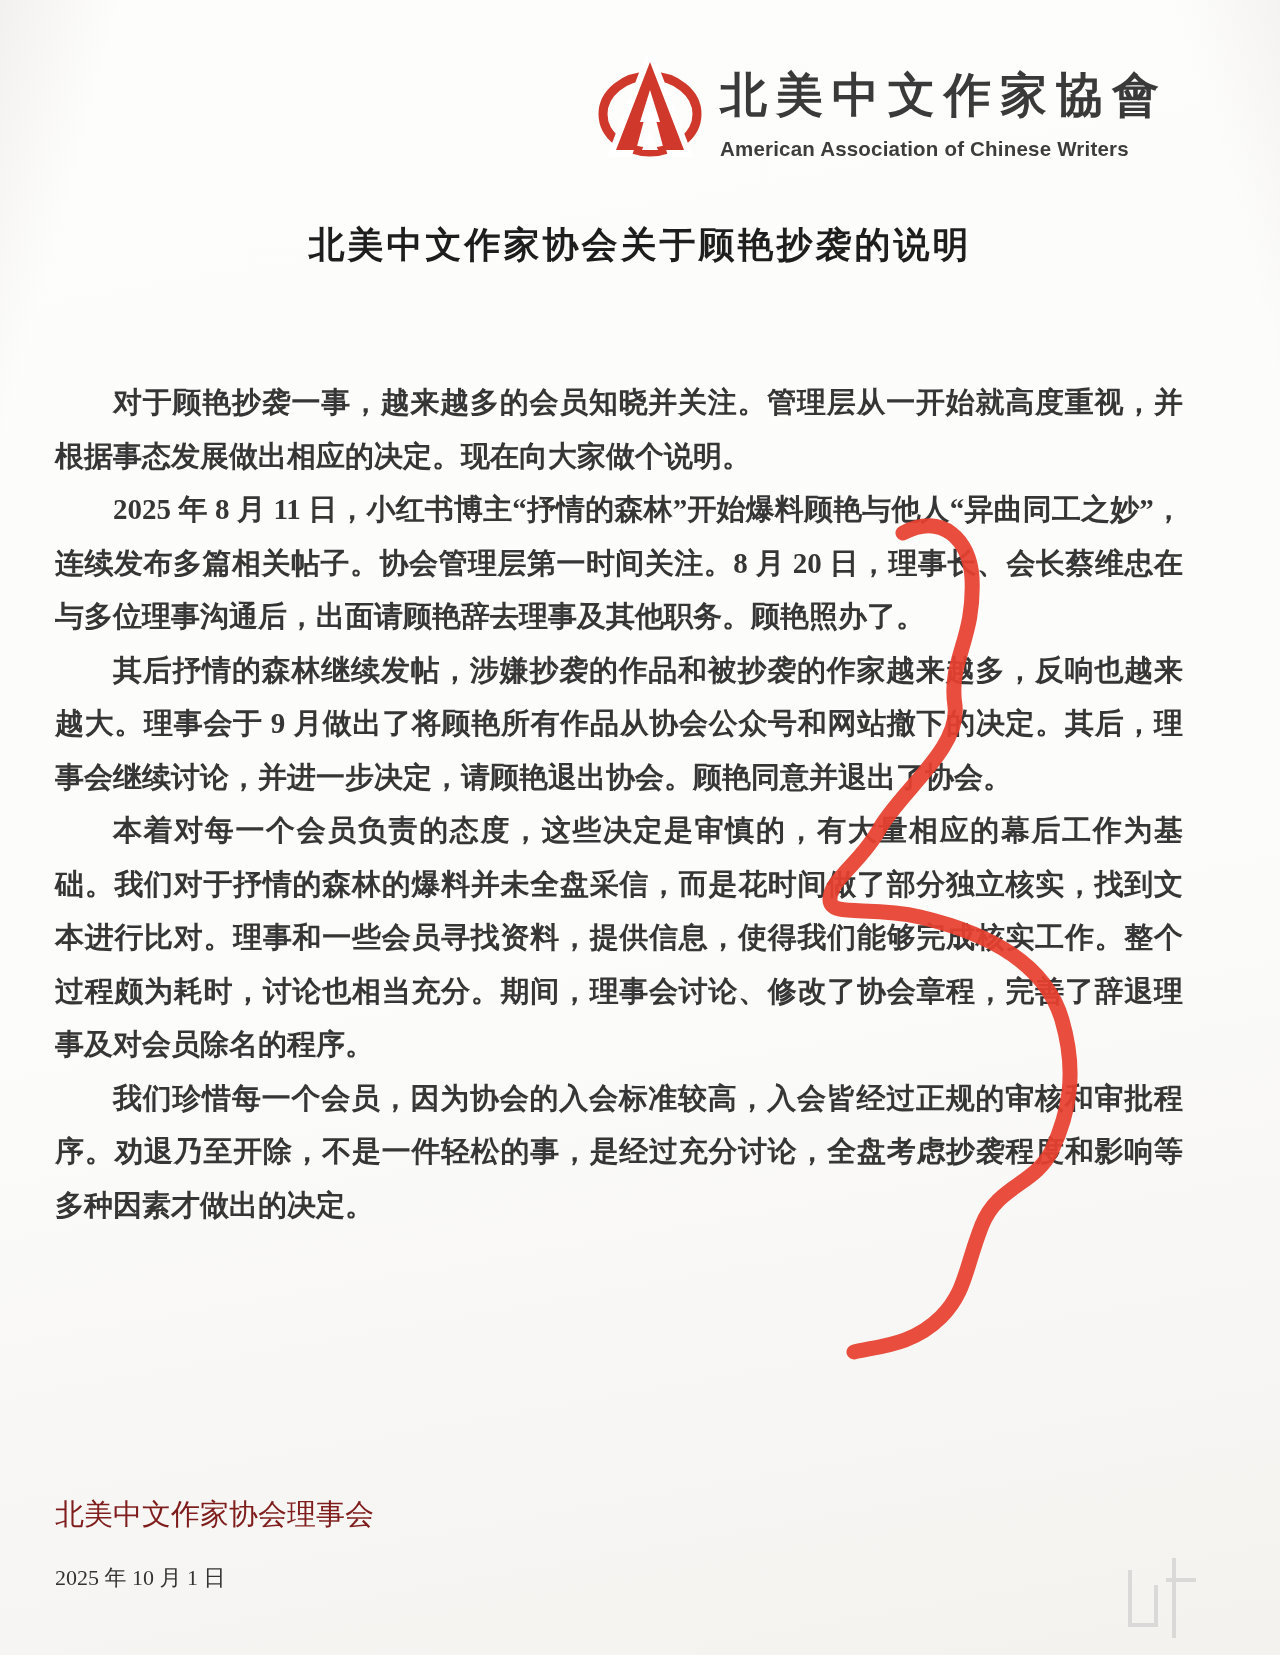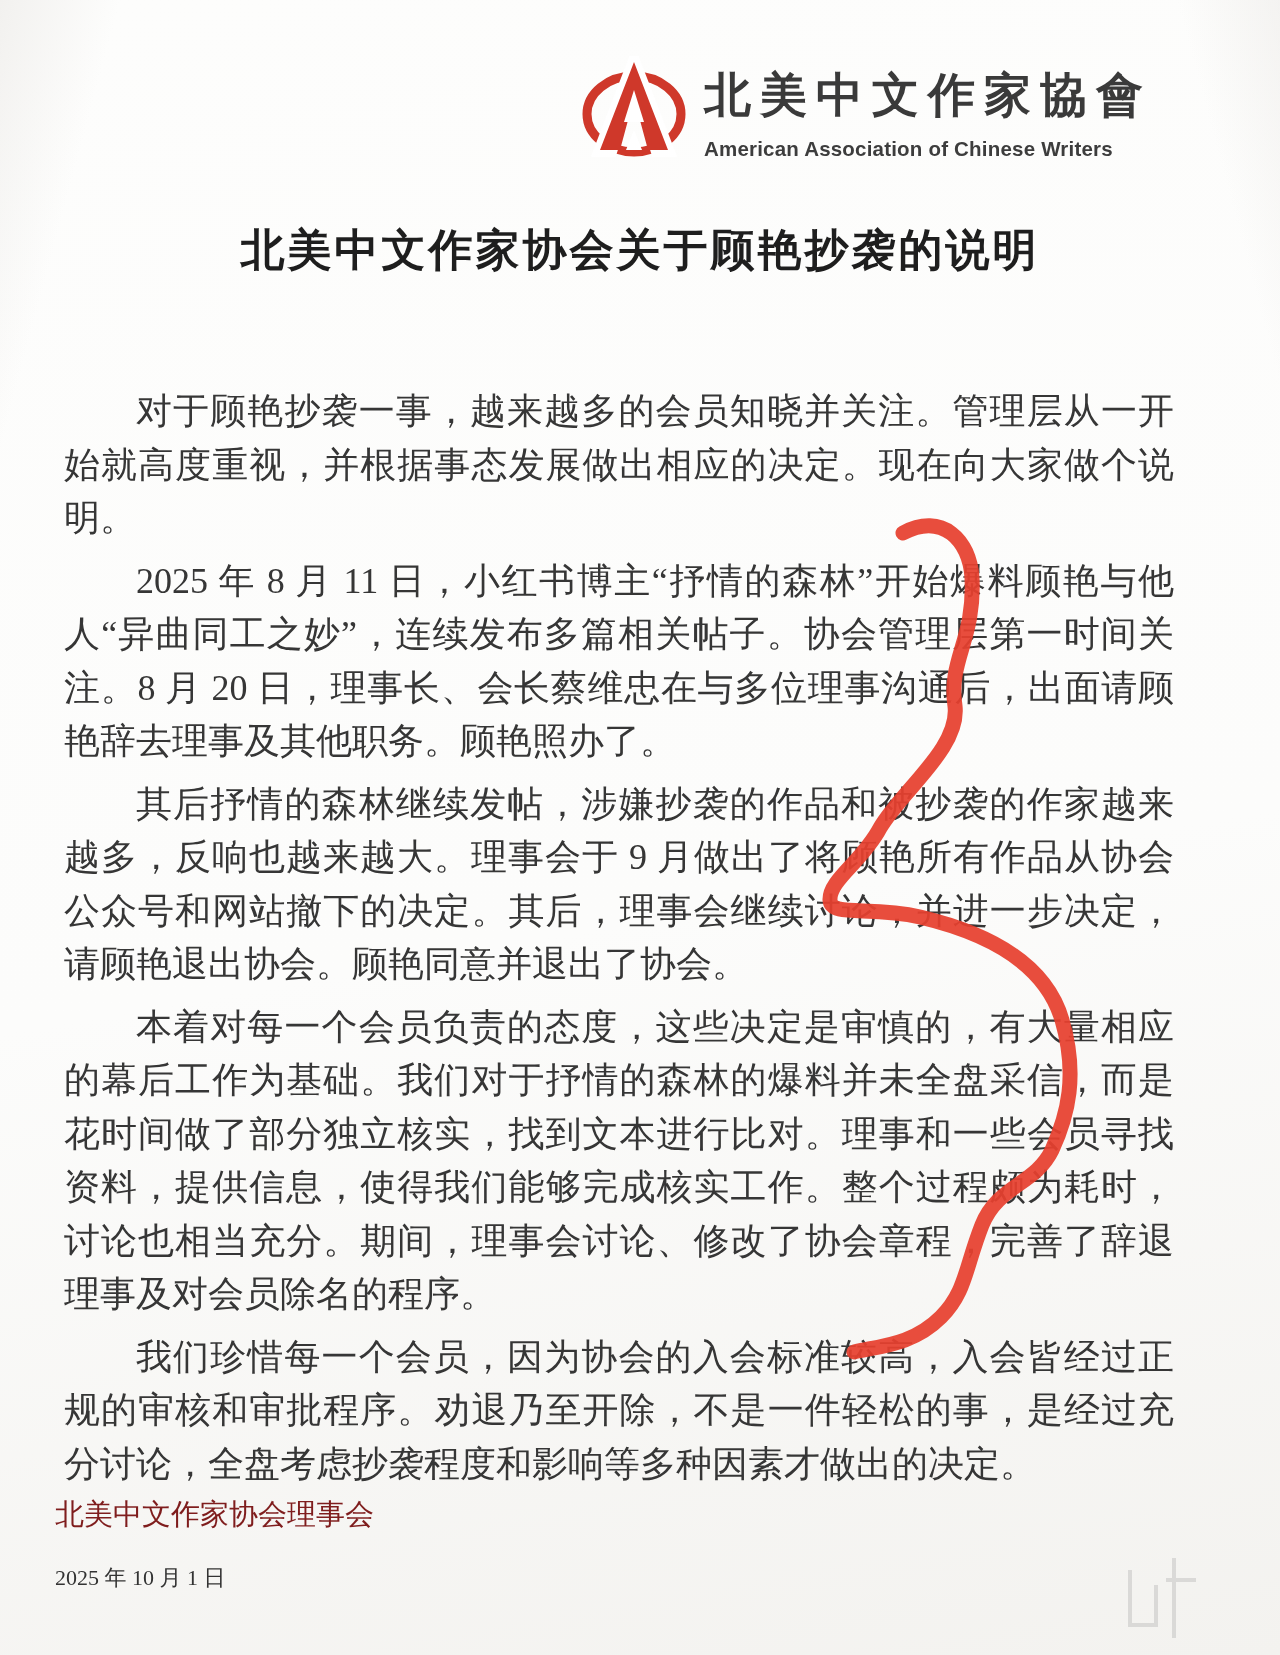--- a/index.html
+++ b/index.html
@@ -7,42 +7,42 @@
     width:1280px;height:1655px;position:relative;overflow:hidden;
     background:
       linear-gradient(105deg, rgba(233,231,228,.55) 0%, rgba(255,255,255,0) 7%),
       linear-gradient(255deg, rgba(235,233,230,.5) 0%, rgba(255,255,255,0) 6%),
       linear-gradient(170deg,#fdfdfc 0%,#fcfcfb 55%,#f3f2ef 100%);
     font-family:"Liberation Serif","DejaVu Serif",serif;
     color:#333;
   }
   .page{position:absolute;inset:0;}
   
-  .brand{position:absolute;left:582px;top:56px;display:flex;align-items:flex-start;}
+  .brand{position:absolute;left:598px;top:56px;display:flex;align-items:flex-start;}
   .brand svg.mark{width:104px;height:104px;display:block;}
   .brand-text{margin-left:18px;padding-top:14px;}
   .brand-cn{
     font-family:"Liberation Sans","DejaVu Sans",sans-serif;
     font-weight:700;font-size:47px;line-height:50px;color:#3a3a3a;letter-spacing:9px;white-space:nowrap;
   }
   .brand-en{
     font-family:"Liberation Sans","DejaVu Sans",sans-serif;
     font-weight:700;font-size:20.5px;color:#3d3d3d;margin-top:17px;letter-spacing:.2px;white-space:nowrap;
   }
   
   .doc-title{
     position:absolute;left:0;right:0;top:221px;text-align:center;
-    font-size:44px;font-weight:700;color:#1e1e1e;letter-spacing:3px;
+    font-size:36px;font-weight:700;color:#1e1e1e;letter-spacing:3px;
   }
   
   .doc-body{position:absolute;left:55px;top:376px;width:1128px;}
   .doc-body p{
-    margin:9px;text-indent:2em;text-align:justify;
-    font-size:36px;line-height:53.5px;color:#363636;
-    font-weight:400;
+    margin:0;text-indent:2em;text-align:justify;
+    font-size:29px;line-height:53.5px;color:#363636;
+    font-weight:700;
   }
   .signature{position:absolute;left:55px;top:1495px;font-size:29px;color:#7f1d1d;}
   .doc-date{position:absolute;left:55px;top:1563px;font-size:22px;color:#333;}
   
   .red-mark{position:absolute;inset:0;pointer-events:none;}
   
   .faint-mark{position:absolute;left:1122px;top:1550px;width:80px;height:100px;opacity:.28;pointer-events:none;}
 </style>
 </head>
 <body>

